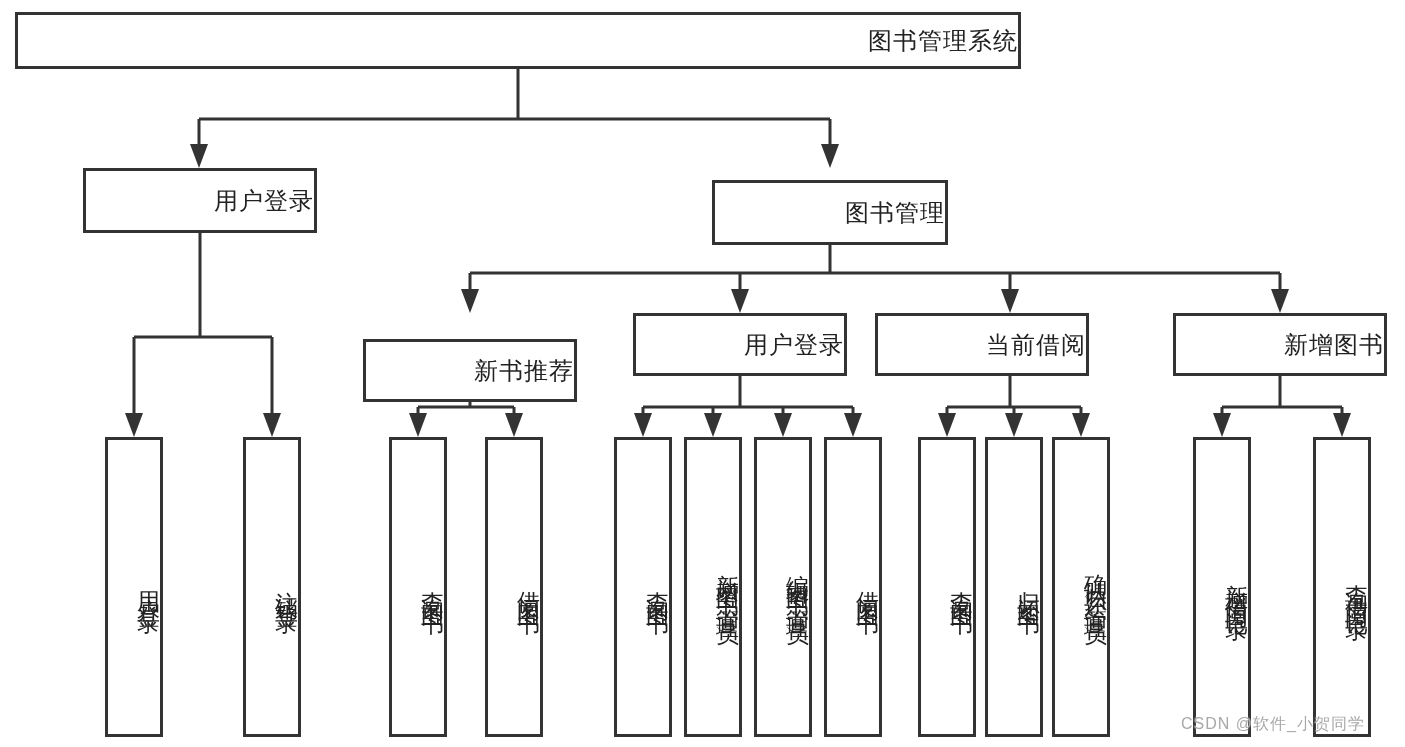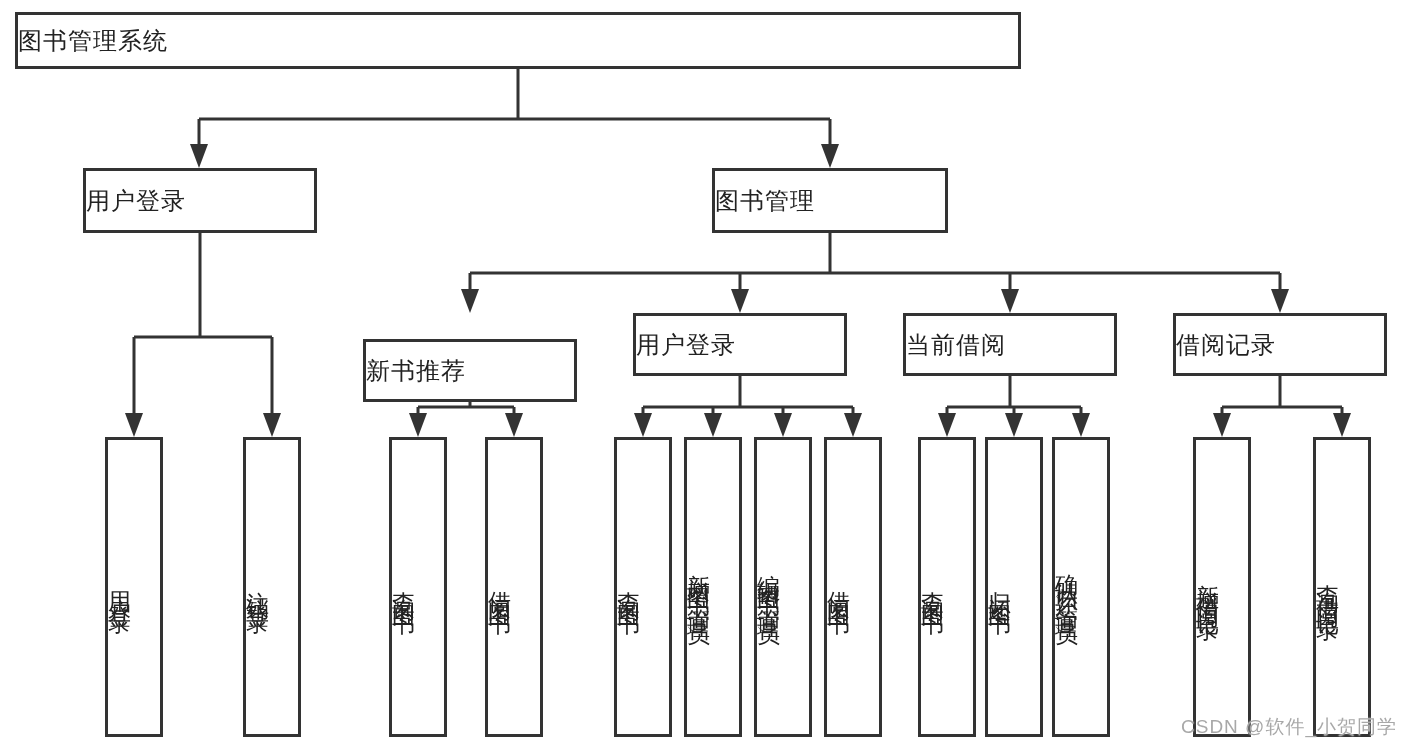--- a/index.html
+++ b/index.html
@@ -6,47 +6,47 @@
   body {
     width: 1405px; height: 747px; position: relative; overflow: hidden;
     background: #ffffff;
     font-family: "Liberation Sans", sans-serif;
   }
   .stage { position: absolute; left: 0; top: 0; width: 1405px; height: 747px; }
   svg.wires { position: absolute; left: 0; top: 0; pointer-events: none; }
   .node {
     position: absolute; box-sizing: border-box;
     background: #ffffff; border: 3px solid var(--line, #333333);
-    display: flex; align-items: center; justify-content: flex-start;
+    display: flex; align-items: center; justify-content: flex-end;
     color: var(--text, #222222); z-index: 2;
   }
   .node.h { font-size: 24px; letter-spacing: 1px; white-space: nowrap; }
   .node.v { font-size: 23px; }
   .node.v .vt {
     writing-mode: vertical-rl; text-orientation: mixed;
     letter-spacing: 7px; line-height: 1;
   }
   
   .n-root  { left: 15px;  top: 12px;  width: 1006px; height: 57px; }
   .n-l2a   { left: 83px;  top: 168px; width: 234px;  height: 65px; }
-  .n-l2b   { left: 712px; top: 168px; width: 236px;  height: 65px; }
+  .n-l2b   { left: 712px; top: 180px; width: 236px;  height: 65px; }
   .n-l3    { top: 313px; width: 214px; height: 63px; }
   .n-m1 { left: 363px; margin-top: 26px; }  .n-m2 { left: 633px; }
-  .n-m3 { left: 903px; font-family: Liberation Mono, monospace; }  .n-m4 { left: 1173px; }
+  .n-m3 { left: 875px; font-family: Liberation Mono, monospace; }  .n-m4 { left: 1173px; }
   .tall  { top: 437px; width: 58px; height: 300px; border-width: 3px; }
   .t-ul  { left: 105px; }  .t-zx  { left: 243px; }
   .t-a1  { left: 389px; }  .t-a2  { left: 485px; }
   .t-b1  { left: 614px; }  .t-b2  { left: 684px; }
   .t-b3  { left: 754px; }  .t-b4  { left: 824px; }
   .t-c1  { left: 918px; }  .t-c2  { left: 985px; }
   .t-c3  { left: 1052px; }
   .t-d1  { left: 1193px; } .t-d2  { left: 1313px; }
   .watermark {
     position: absolute; left: 1181px; top: 714px; z-index: 5;
-    font-size: 19px; letter-spacing: 1px; white-space: nowrap;
+    font-size: 16px; letter-spacing: 1px; white-space: nowrap;
     color: var(--watermark, #a8a8a8);
     text-shadow: 0 0 2px #ffffff;
   }
 </style>
 </head>
 <body>
 
 <div class="stage">
 
   <svg class="wires" width="1405" height="747" viewBox="0 0 1405 747" aria-hidden="true">
@@ -103,21 +103,21 @@
   <div class="node h n-l3 n-m1">
     <span>新书推荐</span>
   </div>
   <div class="node h n-l3 n-m2">
     <span>用户登录</span>
   </div>
   <div class="node h n-l3 n-m3">
     <span>当前借阅</span>
   </div>
   <div class="node h n-l3 n-m4">
-    <span>借阅记录</span>
+    <span>新增图书</span>
   </div>
 
   <div class="node v tall t-ul">
     <span class="vt">用户登录</span>
   </div>
   <div class="node v tall t-zx">
     <span class="vt">注销登录</span>
   </div>
 
   <div class="node v tall t-a1">

